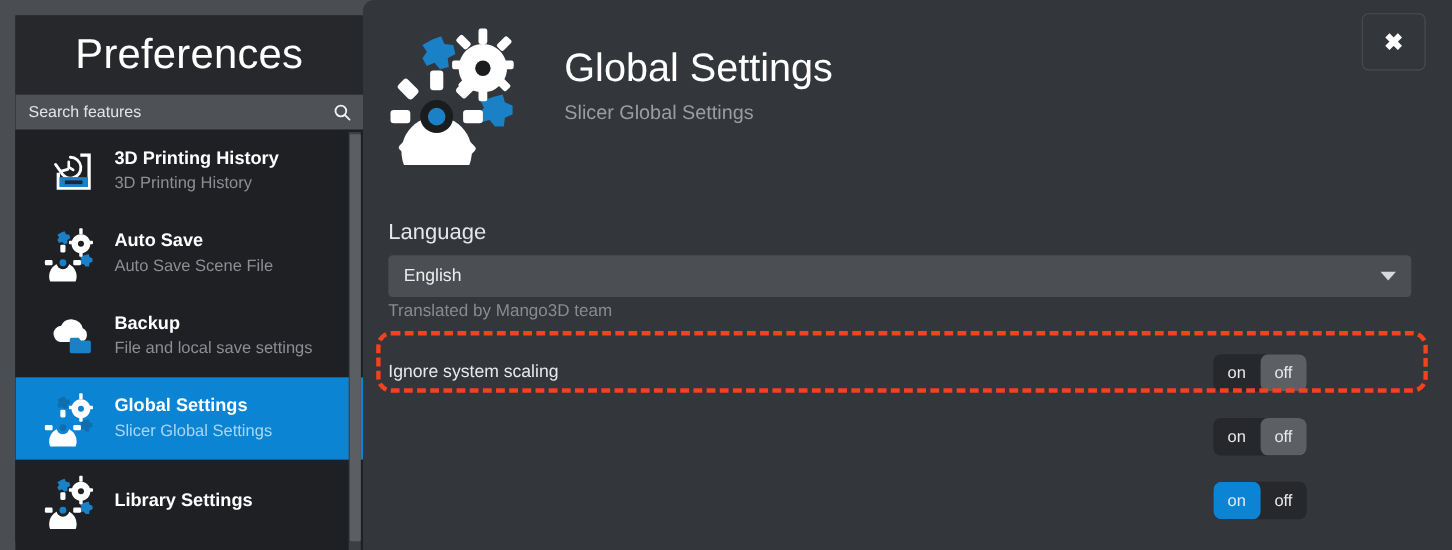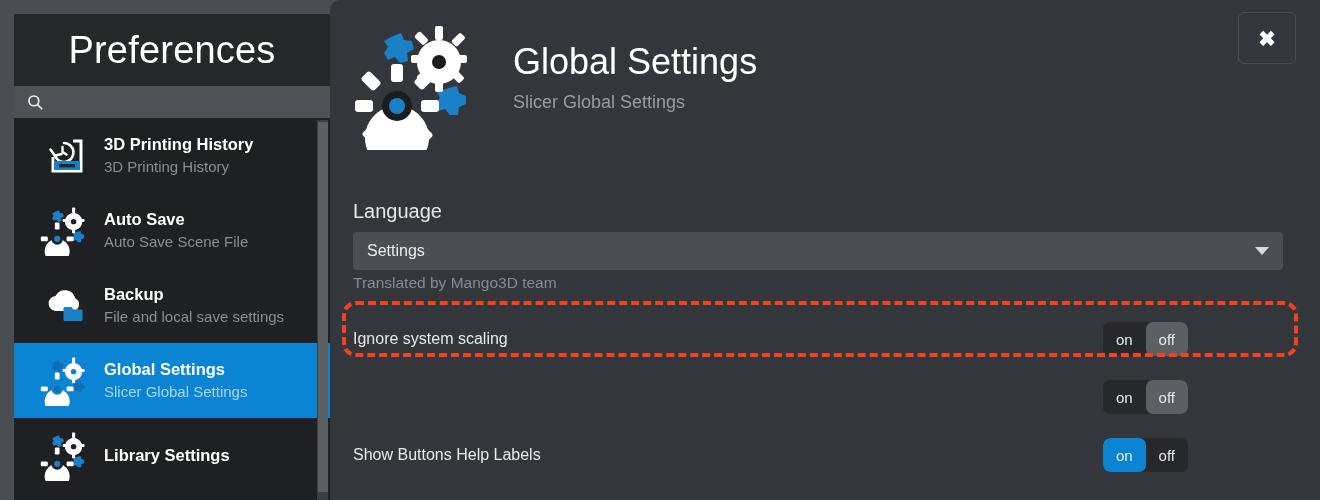--- a/index.html
+++ b/index.html
@@ -345,21 +345,21 @@
       <div class="header-texts">
         <div class="header-title">Global Settings</div>
         <div class="header-sub">Slicer Global Settings</div>
       </div>
     </div>
 
     <div class="settings-body">
       <div class="field-label">Language</div>
 
       <div class="select-wrap">
-        <span class="select-value">Settings</span>
+        <span class="select-value">English</span>
         <span class="caret"></span>
       </div>
 
       <div class="select-hint">Translated by Mango3D team</div>
 
       <div class="toggle-row" style="top:120px">
         <span class="row-label">Ignore system scaling</span>
         <div class="toggle">
           <span class="toggle-seg">on</span>
           <span class="toggle-seg active-off">off</span>
@@ -367,36 +367,36 @@
       </div>
 
       <div class="toggle-row" style="top:178px">
         <div class="toggle">
           <span class="toggle-seg">on</span>
           <span class="toggle-seg active-off">off</span>
         </div>
       </div>
 
       <div class="toggle-row" style="top:236px">
-        <span class="row-label">Show Buttons Help Labels</span>
         <div class="toggle">
           <span class="toggle-seg active-on">on</span>
           <span class="toggle-seg">off</span>
         </div>
       </div>
     </div>
   </div>
 
   <div class="sidebar">
 
     <div class="sidebar-title-bar">
       <div class="sidebar-title">Preferences</div>
     </div>
 
     <div class="search-bar">
+      <input class="search-input" type="text" placeholder="Search features" style="">
       <span>
         <svg class="search-icon" viewBox="0 0 24 24" fill="none" stroke="#f0f1f2" stroke-width="2.2" stroke-linecap="round">
           <circle cx="10.5" cy="10.5" r="6.5"></circle>
           <line x1="15.4" y1="15.4" x2="21" y2="21"></line>
         </svg>
       </span>
     </div>
 
     <div class="nav-list">
 

